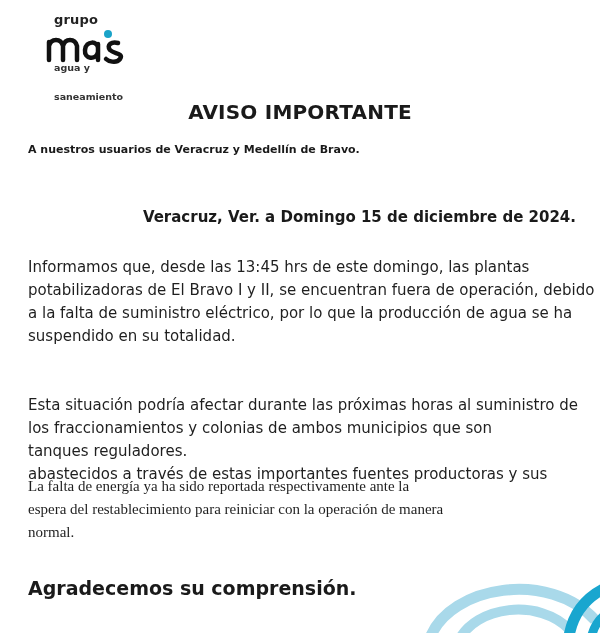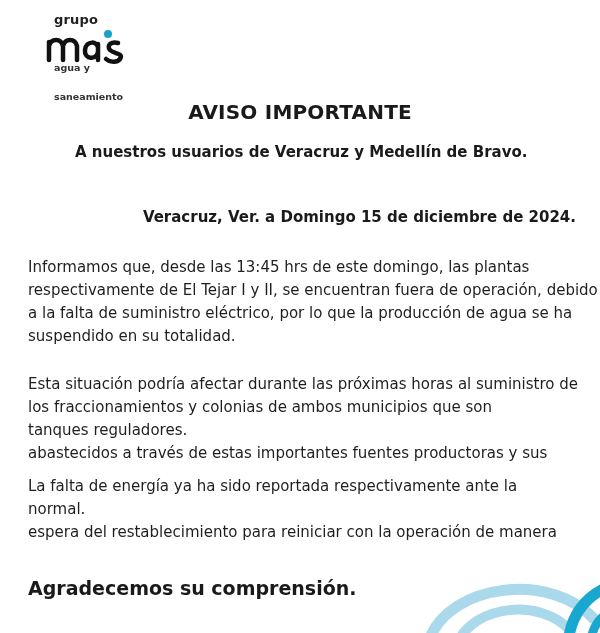--- a/index.html
+++ b/index.html
@@ -63,23 +63,22 @@
       font-weight: bold;
       font-size: 20px;
       letter-spacing: 0.2px;
       color: #1a1a1a;
     }
     .addressee {
       position: absolute;
       left: 28px;
       top: 143px;
       font-weight: bold;
-      font-size: 15px;
+      font-size: 11px;
       color: #1a1a1a;
-      margin-left: 47px;
     }
     .dateline {
       position: absolute;
       right: 24px;
       top: 208px;
       font-weight: bold;
       font-size: 15px;
       color: #1a1a1a;
       white-space: nowrap;
     }
@@ -89,22 +88,22 @@
       width: 560px;
       font-size: 15px;
       line-height: 23px;
       color: #1f1f1f;
     }
     .para span.line {
       display: block;
       white-space: nowrap;
     }
     .p1 { top: 256px; }
-    .p2 { top: 373px; }
-    .p3 { top: 475px; }
+    .p2 { top: 394px; }
+    .p3 { top: 475px; font-family: Liberation Serif, serif; }
     .closing {
       position: absolute;
       left: 28px;
       top: 577px;
       font-weight: bold;
       font-size: 19px;
       color: #1a1a1a;
     }
     .arcs {
       position: absolute;
@@ -134,36 +133,36 @@
 </div>
 
 <div class="title">AVISO IMPORTANTE</div>
 
 <div class="addressee">A nuestros usuarios de Veracruz y Medellín de Bravo.</div>
 
 <div class="dateline">Veracruz, Ver. a Domingo 15 de diciembre de 2024.</div>
 
 <div class="para p1">
   <span class="line">Informamos que, desde las 13:45 hrs de este domingo, las plantas</span>
-  <span class="line">respectivamente de El Tejar I y II, se encuentran fuera de operación, debido</span>
+  <span class="line">potabilizadoras de El Bravo I y II, se encuentran fuera de operación, debido</span>
   <span class="line">a la falta de suministro eléctrico, por lo que la producción de agua se ha</span>
   <span class="line">suspendido en su totalidad.</span>
 </div>
 
 <div class="para p2">
   <span class="line">Esta situación podría afectar durante las próximas horas al suministro de</span>
   <span class="line">los fraccionamientos y colonias de ambos municipios que son</span>
   <span class="line">tanques reguladores.</span>
   <span class="line">abastecidos a través de estas importantes fuentes productoras y sus</span>
 </div>
 
 <div class="para p3">
   <span class="line">La falta de energía ya ha sido reportada respectivamente ante la</span>
+  <span class="line">espera del restablecimiento para reiniciar con la operación de manera</span>
   <span class="line">normal.</span>
-  <span class="line">espera del restablecimiento para reiniciar con la operación de manera</span>
 </div>
 
 <div class="closing">Agradecemos su comprensión.</div>
 
 <svg class="arcs" viewBox="0 0 180 73">
 
   <path d="M10 78 C30 25 130 10 175 60" fill="none" stroke="#a9d9ea" stroke-width="11"></path>
 
   <path d="M38 82 C55 45 120 38 150 70" fill="none" stroke="#a9d9ea" stroke-width="10"></path>
 

